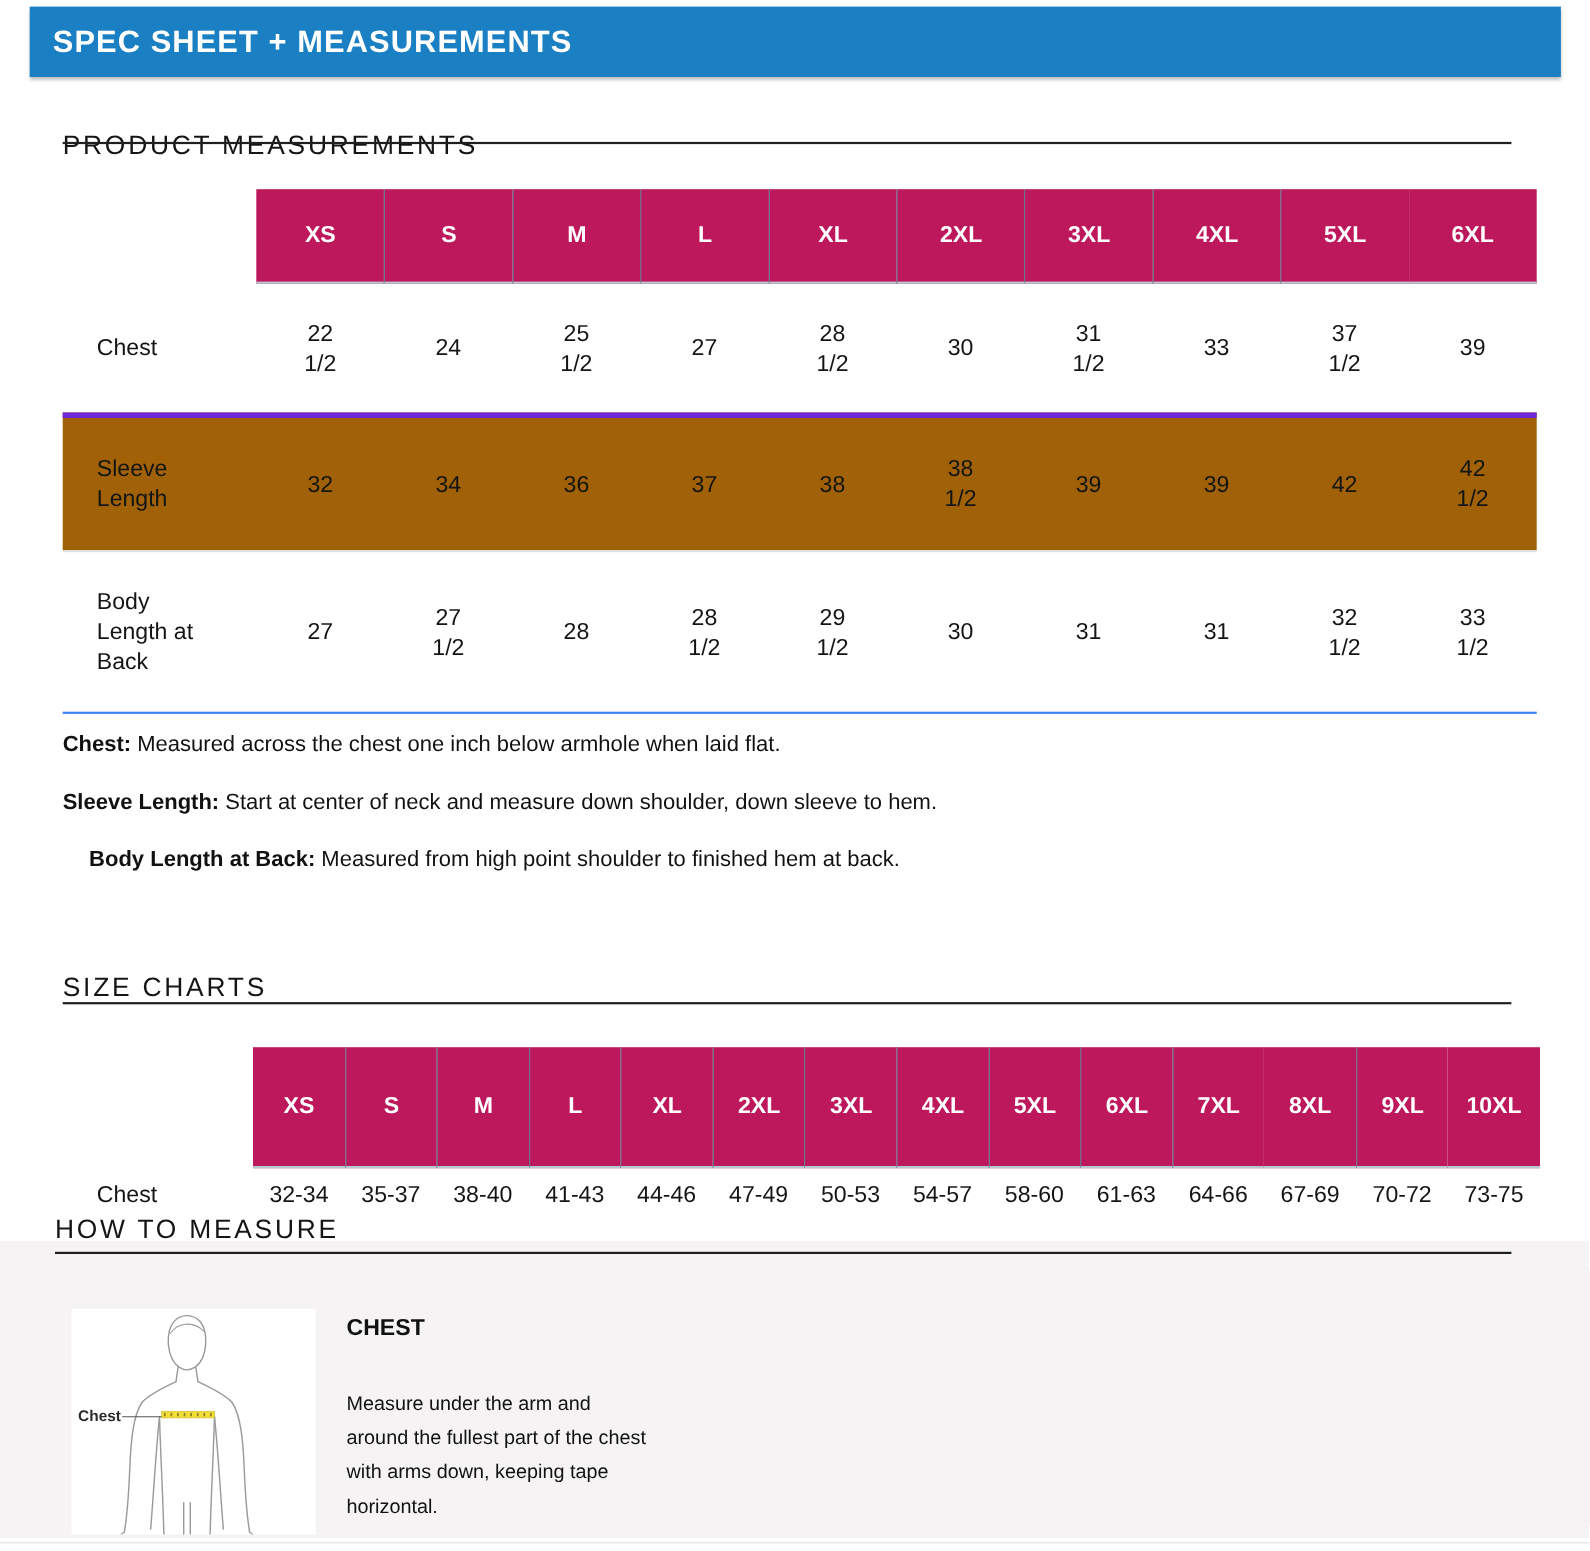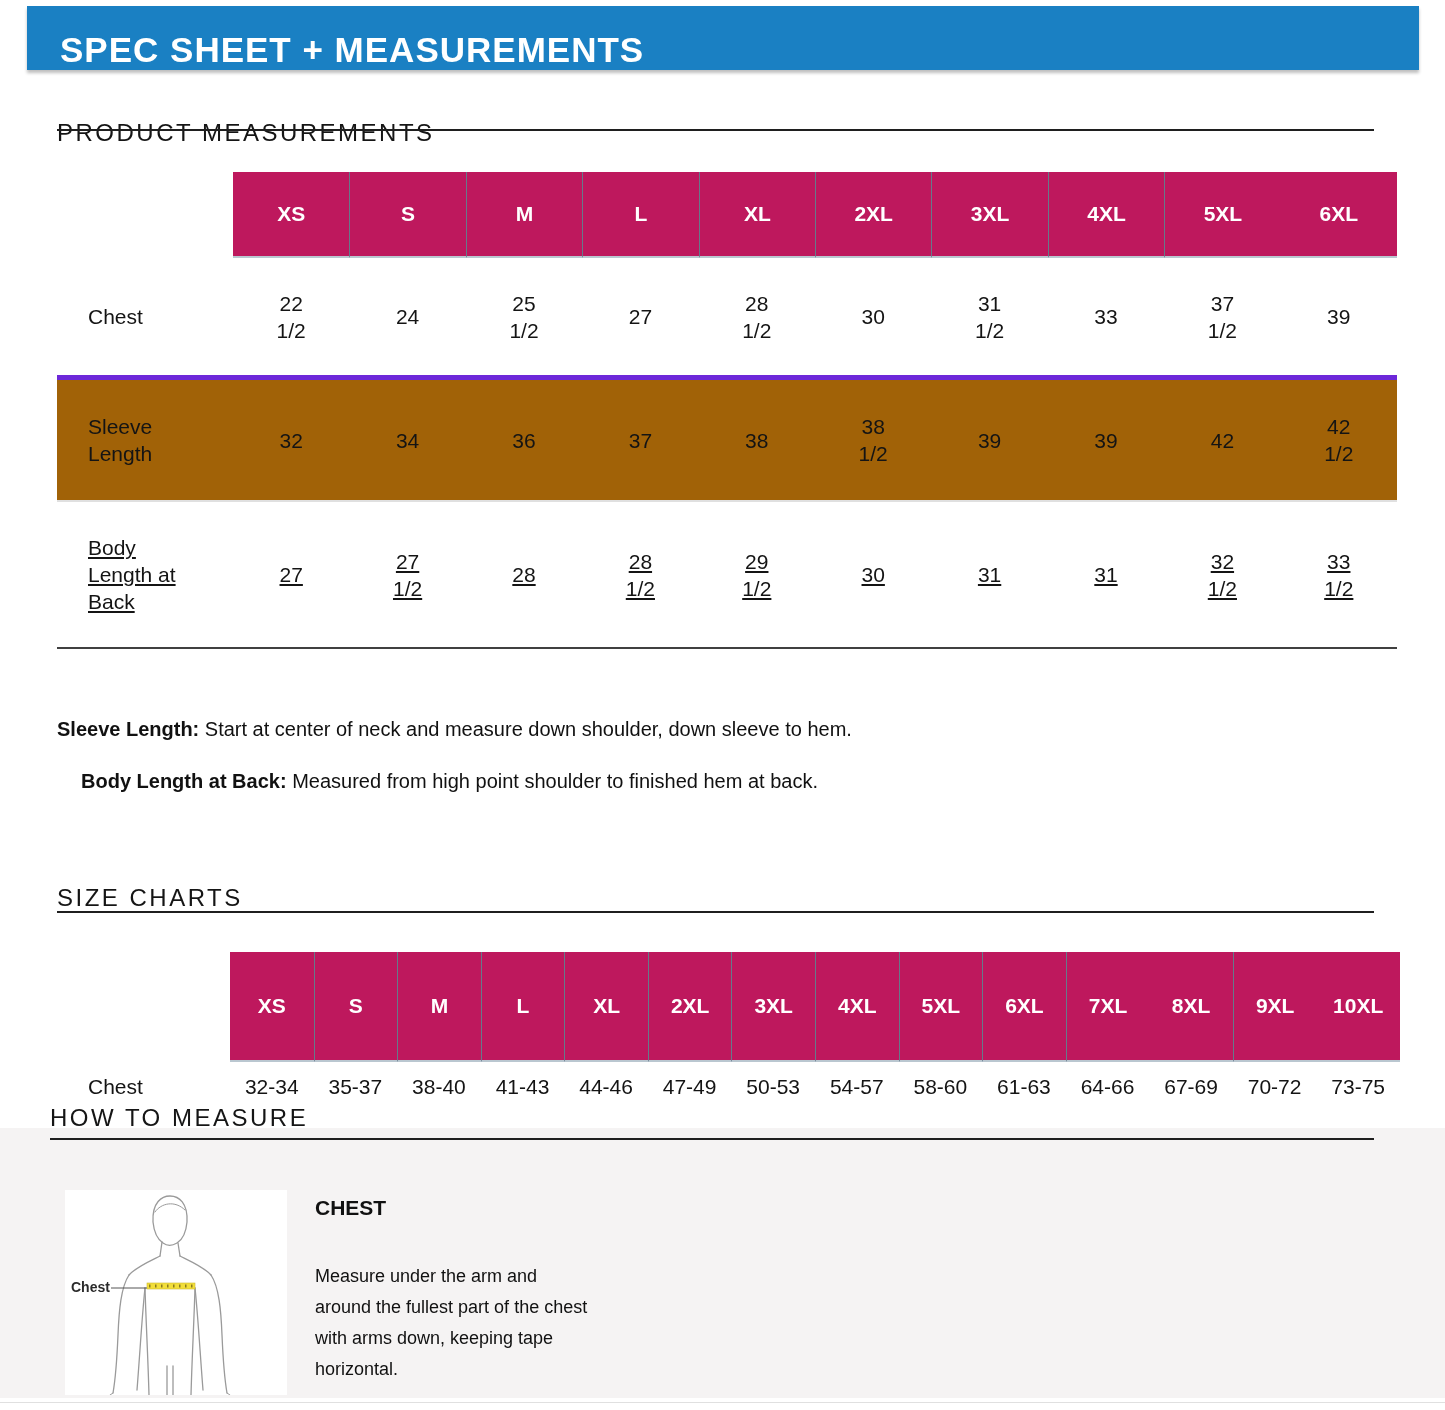--- a/index.html
+++ b/index.html
@@ -2,39 +2,39 @@
 <html><head>
 <meta charset="utf-8">
 <style>
   html,body{margin:0;padding:0;background:#ffffff;}
   .page{position:relative;width:1445px;height:1410px;background:#fff;overflow:hidden;
         font-family:"Liberation Sans",sans-serif;color:#141414;}
 
   
   .banner{position:absolute;left:27px;top:6px;width:1392px;height:64px;background:#1a80c3;
           box-shadow:0 3px 3px rgba(0,0,0,0.25);}
-  .banner h1{margin:12px;padding-left:21px;line-height:64px;font-size:35px;font-weight:bold;
+  .banner h1{margin:0;padding-left:21px;line-height:64px;font-size:28px;font-weight:bold;
              color:#ffffff;letter-spacing:1px;}
 
   
   .shead{position:absolute;left:57px;margin:0;font-size:24px;font-weight:400;
          letter-spacing:2.5px;color:#151515;white-space:nowrap;}
   .rule{position:absolute;height:2px;background:#1f1f1f;}
 
   
   .trow{display:grid;position:relative;}
   .t1row{grid-template-columns:176px repeat(10,1fr);}
   .t2row{grid-template-columns:173px repeat(14,1fr);}
   .t1{position:absolute;left:57px;top:172px;width:1340px;}
   .t2{position:absolute;left:57px;top:952px;width:1343px;}
   .t1 .hrow{height:86px;}
   .t2 .hrow{height:110px;}
   .t1 .r0{height:117px;}
   .t1 .r1{height:120px;background:#a16207;border-top:5px solid #6d28d9;}
-  .t1 .r2{height:145px;border-top:2px solid #e0e0e0;border-bottom:2px solid #404040;text-decoration:underline;}
+  .t1 .r2{height:145px;border-top:2px solid #e0e0e0;border-bottom:2px solid #3b82f6;}
   .t2 .r0{height:48px;}
   .c{display:flex;align-items:center;justify-content:center;font-size:21px;line-height:27px;
      color:#141414;white-space:pre-line;text-align:center;}
   .lab{justify-content:flex-start;padding-left:31px;text-align:left;}
   .th{background:#be185d;color:#ffffff;font-weight:bold;font-size:21px;
       display:flex;align-items:center;justify-content:center;
       border-left:1px solid #66798a;border-bottom:2px solid #bac7d0;}
   .th.first{border-left:none;}
   .th.nb{border-left:none;}
   .the{background:transparent;}
@@ -126,20 +126,21 @@
       <div class="c">30</div>
       <div class="c">31</div>
       <div class="c">31</div>
       <div class="c">32
 1/2</div>
       <div class="c">33
 1/2</div>
     </div>
   </div>
 
+  <div class="def" style="top:666px;"><b>Chest:</b><span> Measured across the chest one inch below armhole when laid flat.</span></div>
   <div class="def" style="top:718px;"><b>Sleeve Length:</b><span> Start at center of neck and measure down shoulder, down sleeve to hem.</span></div>
   <div class="def" style="top:770px;margin-left:24px;"><b>Body Length at Back:</b><span> Measured from high point shoulder to finished hem at back.</span></div>
 
   <h2 class="shead" style="top:884px;">SIZE CHARTS</h2>
   <div class="rule" style="left:57px;top:911px;width:1317px;"></div>
 
   <div class="t2">
     <div class="trow t2row hrow">
       <div class="c the"></div>
       <div class="th first">XS</div>

